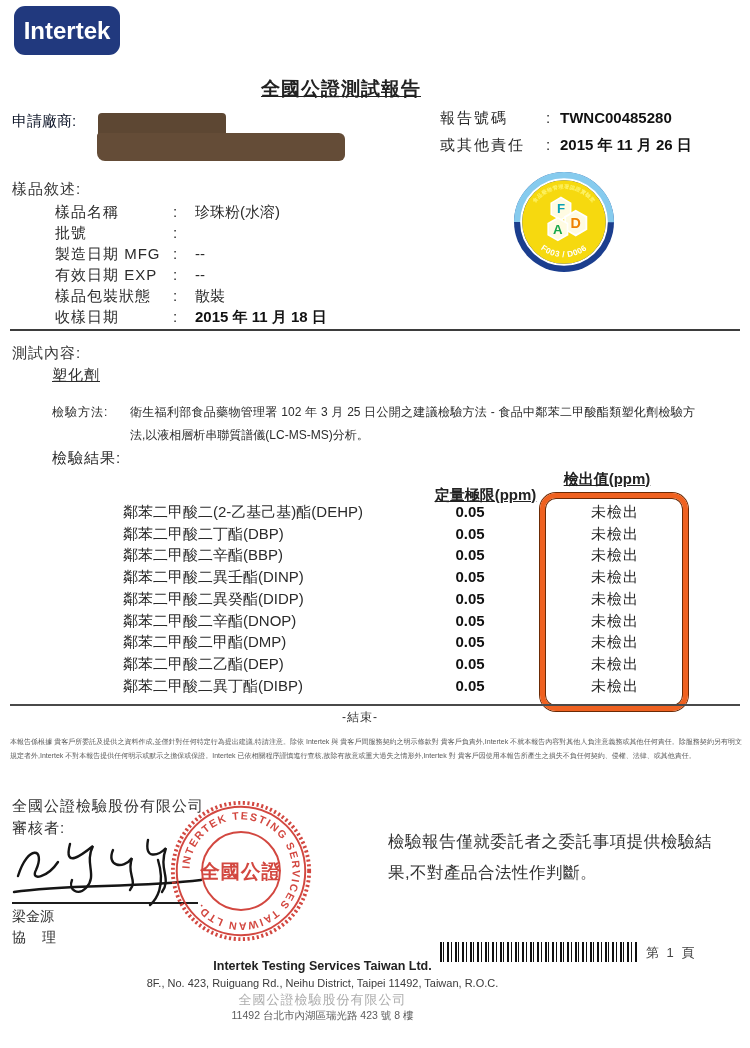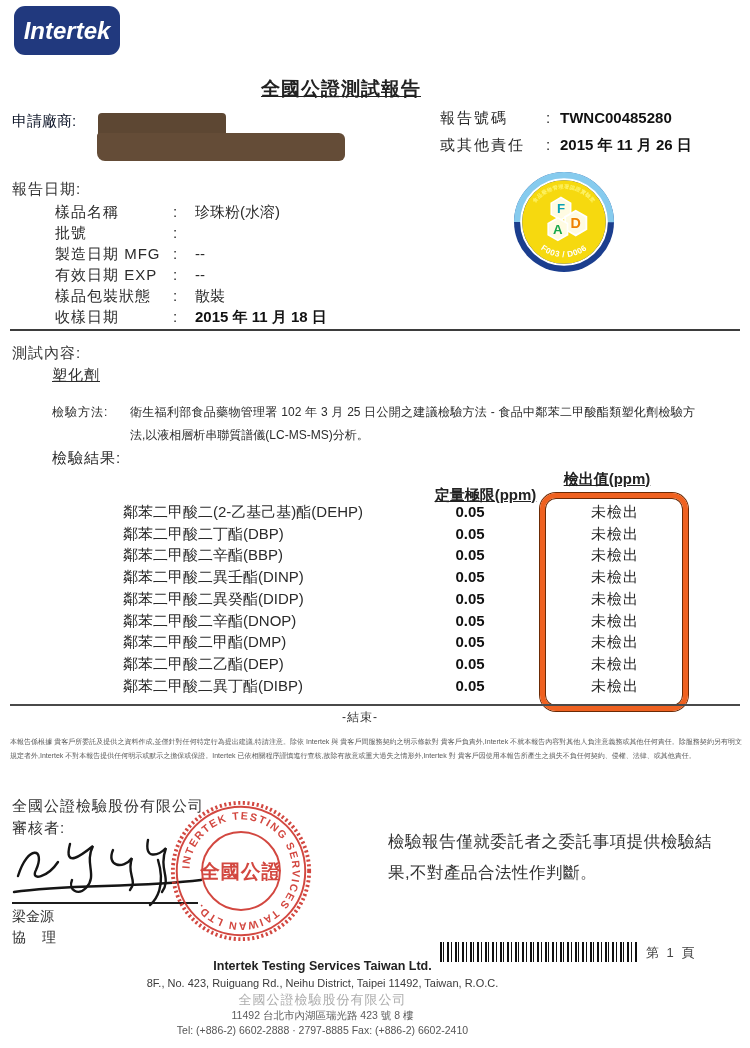--- a/index.html
+++ b/index.html
@@ -1,21 +1,21 @@
 <!DOCTYPE html>
 <html><head>
 <meta charset="utf-8">
 <style>
   * { margin:0; padding:0; box-sizing:border-box; }
   html,body { width:750px; height:1048px; background:#fff; font-family:"Liberation Sans","DejaVu Sans",sans-serif; color:#2b2b2b; }
   body { position:relative; overflow:hidden; }
   .abs { position:absolute; }
 
   
-  .logo { left:14px; top:6px; width:106px; height:49px; background:#21397e; border-radius:11px; display:flex; align-items:center; justify-content:center;font-style:italic; }
+  .logo { left:14px; top:6px; width:106px; height:49px; background:#21397e; border-radius:11px; display:flex; align-items:center; justify-content:center; }
   .logo span { color:#fff; font-size:24px; font-weight:bold; letter-spacing:0px; }
 
   
   .title { left:0; top:76px; width:682px; text-align:center; font-size:19px; font-weight:bold; letter-spacing:1px; text-decoration:underline; color:#222; }
 
   
   .applicant { left:12px; top:112px; font-size:15px; color:#0f172a; }
   .redact-top { left:98px; top:113px; width:128px; height:22px; background:#5d4733; border-radius:4px 4px 0 0; }
   .redact-bottom { left:97px; top:133px; width:248px; height:28px; background:#644c37; border-radius:3px 6px 6px 8px; }
   .meta { left:440px; top:104px; font-size:15px; }
@@ -132,21 +132,21 @@
   </g>
   <text x="47" y="41.5" text-anchor="middle" font-size="13" font-weight="bold" fill="#0aa0b5">F</text>
   <text x="61.5" y="56" text-anchor="middle" font-size="14" font-weight="bold" fill="#ef8200">D</text>
   <text x="44" y="61.5" text-anchor="middle" font-size="13" font-weight="bold" fill="#17a84b">A</text>
   <text font-size="8" font-weight="bold" fill="#ffffff" letter-spacing=".5">
     <textPath href="#arcBot" startOffset="50%" text-anchor="middle">F003 / D006</textPath>
   </text>
 </svg>
 
 <div class="abs sample">
-  <div class="sec-label">報告日期:</div>
+  <div class="sec-label">樣品敘述:</div>
   <div class="sample-rows">
 
       <div class="srow">
         <span class="slabel">樣品名稱</span>
         <span class="scolon">:</span>
         <span class="svalue">珍珠粉(水溶)</span>
       </div>
 
       <div class="srow">
         <span class="slabel">批號</span>
@@ -295,14 +295,13 @@
 <div class="abs note">檢驗報告僅就委託者之委託事項提供檢驗結果,不對產品合法性作判斷。</div>
 
 <div class="abs barcode"></div>
 <div class="abs pagelab">第 1 頁</div>
 
 <div class="abs footer">
   <div class="f-en">Intertek Testing Services Taiwan Ltd.</div>
   <div class="f-addr-en">8F., No. 423, Ruiguang Rd., Neihu District, Taipei 11492, Taiwan, R.O.C.</div>
   <div class="f-zh">全國公證檢驗股份有限公司</div>
   <div class="f-addr-zh">11492 台北市內湖區瑞光路 423 號 8 樓</div>
-  <div class="f-tel">Tel: (+886-2) 6602-2888 · 2797-8885   Fax: (+886-2) 6602-2410</div>
 </div>
 
 </body></html>

